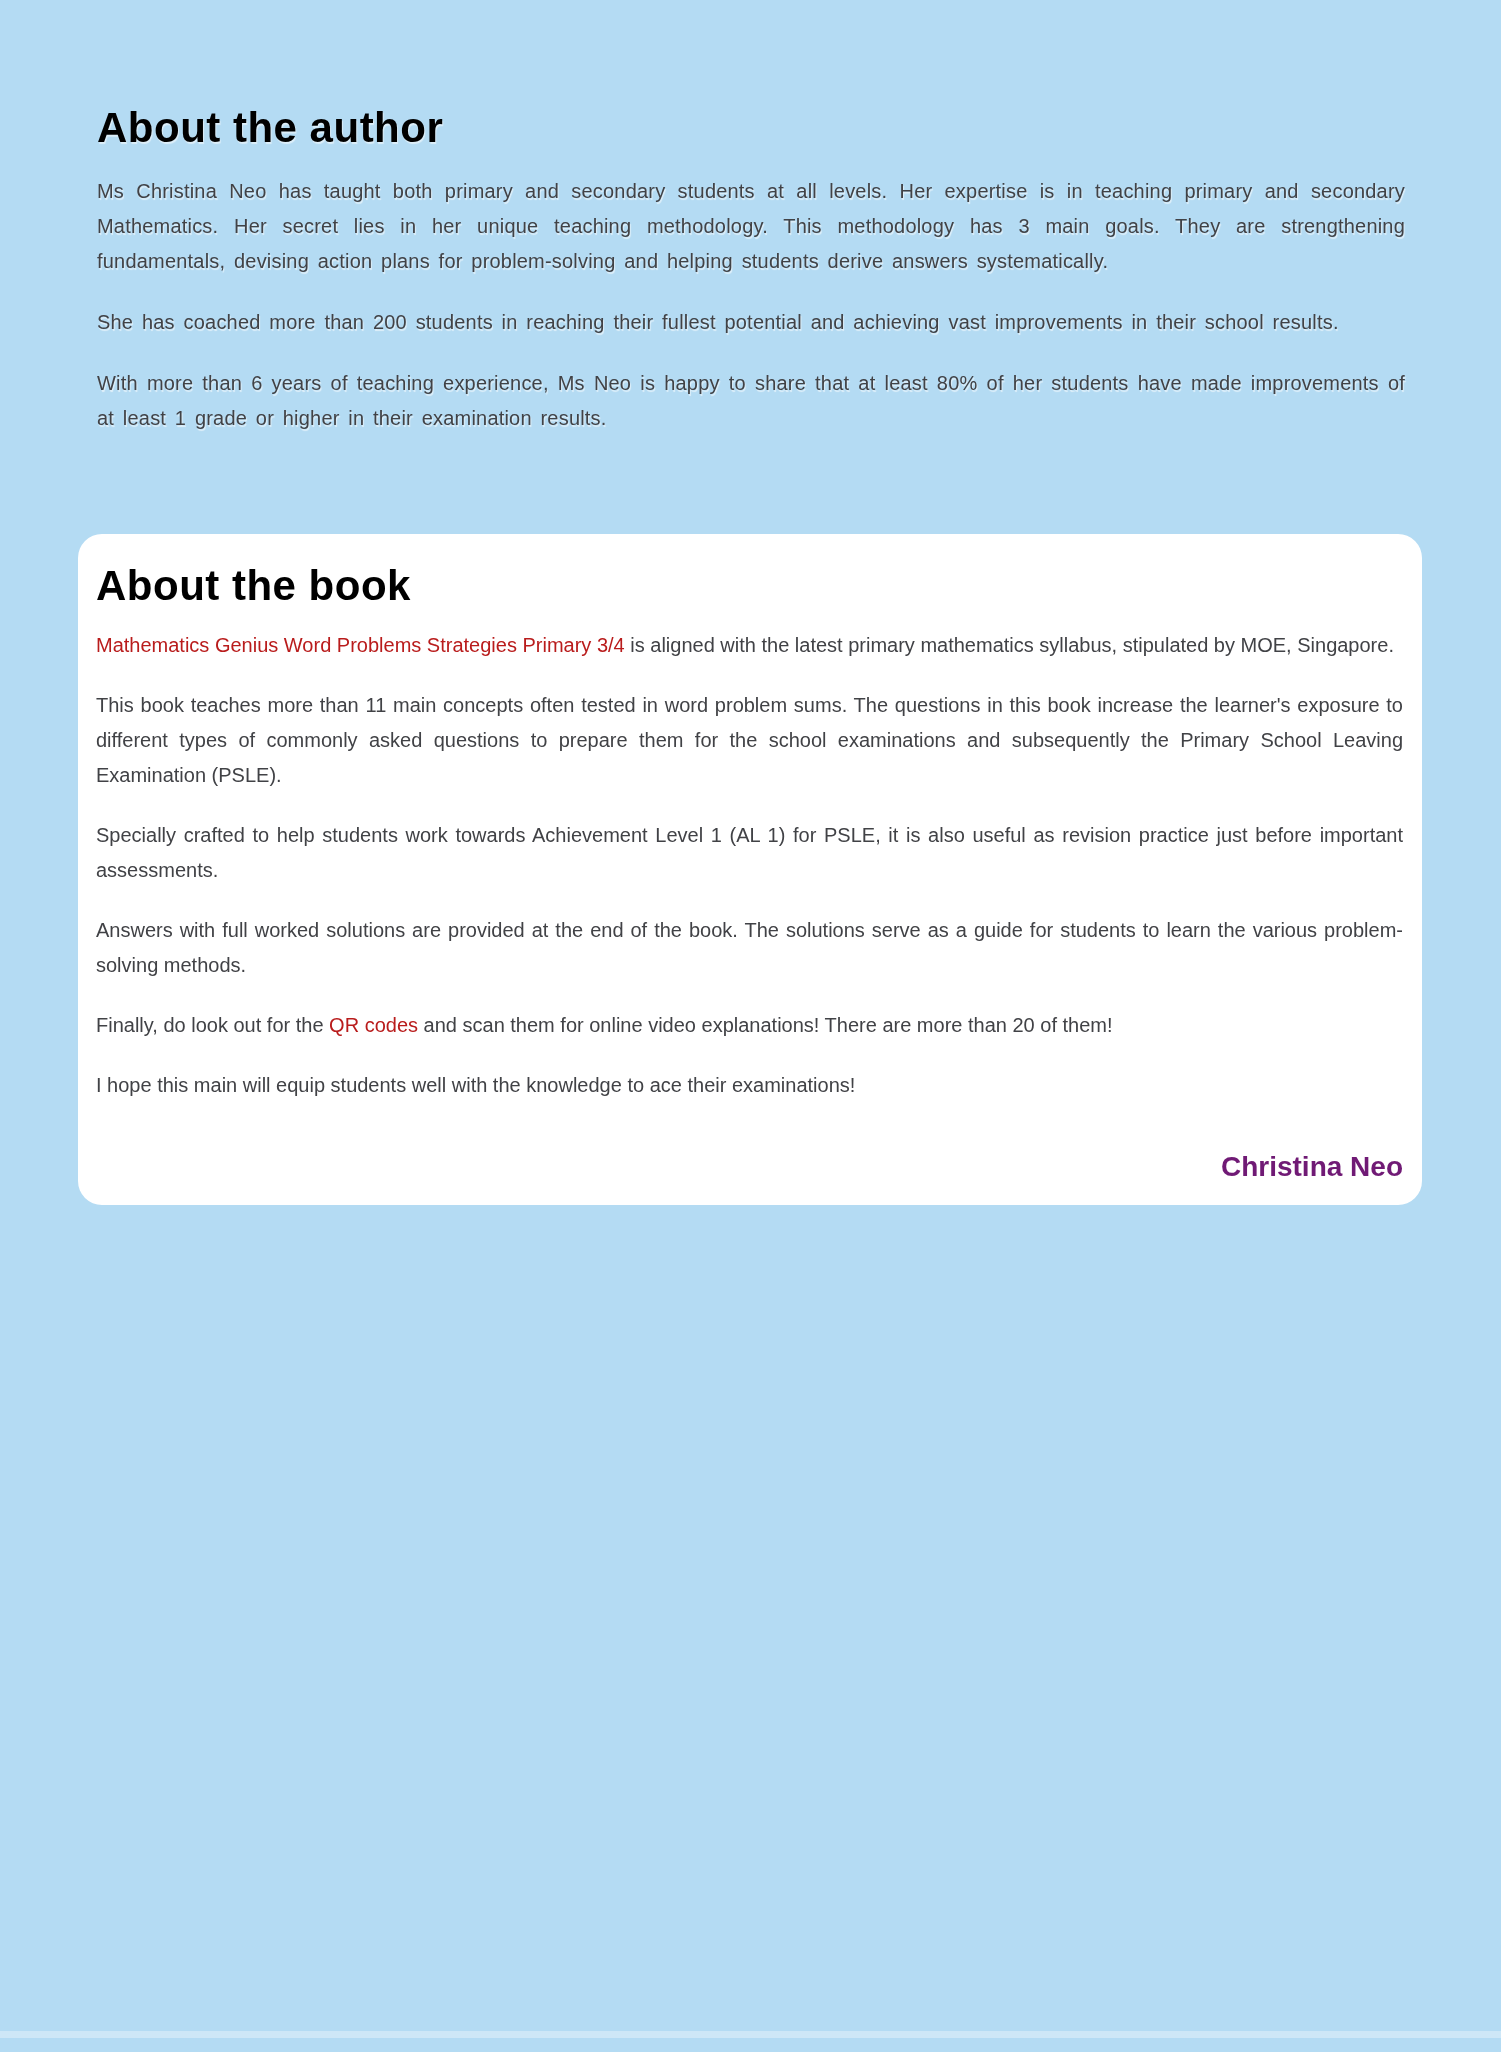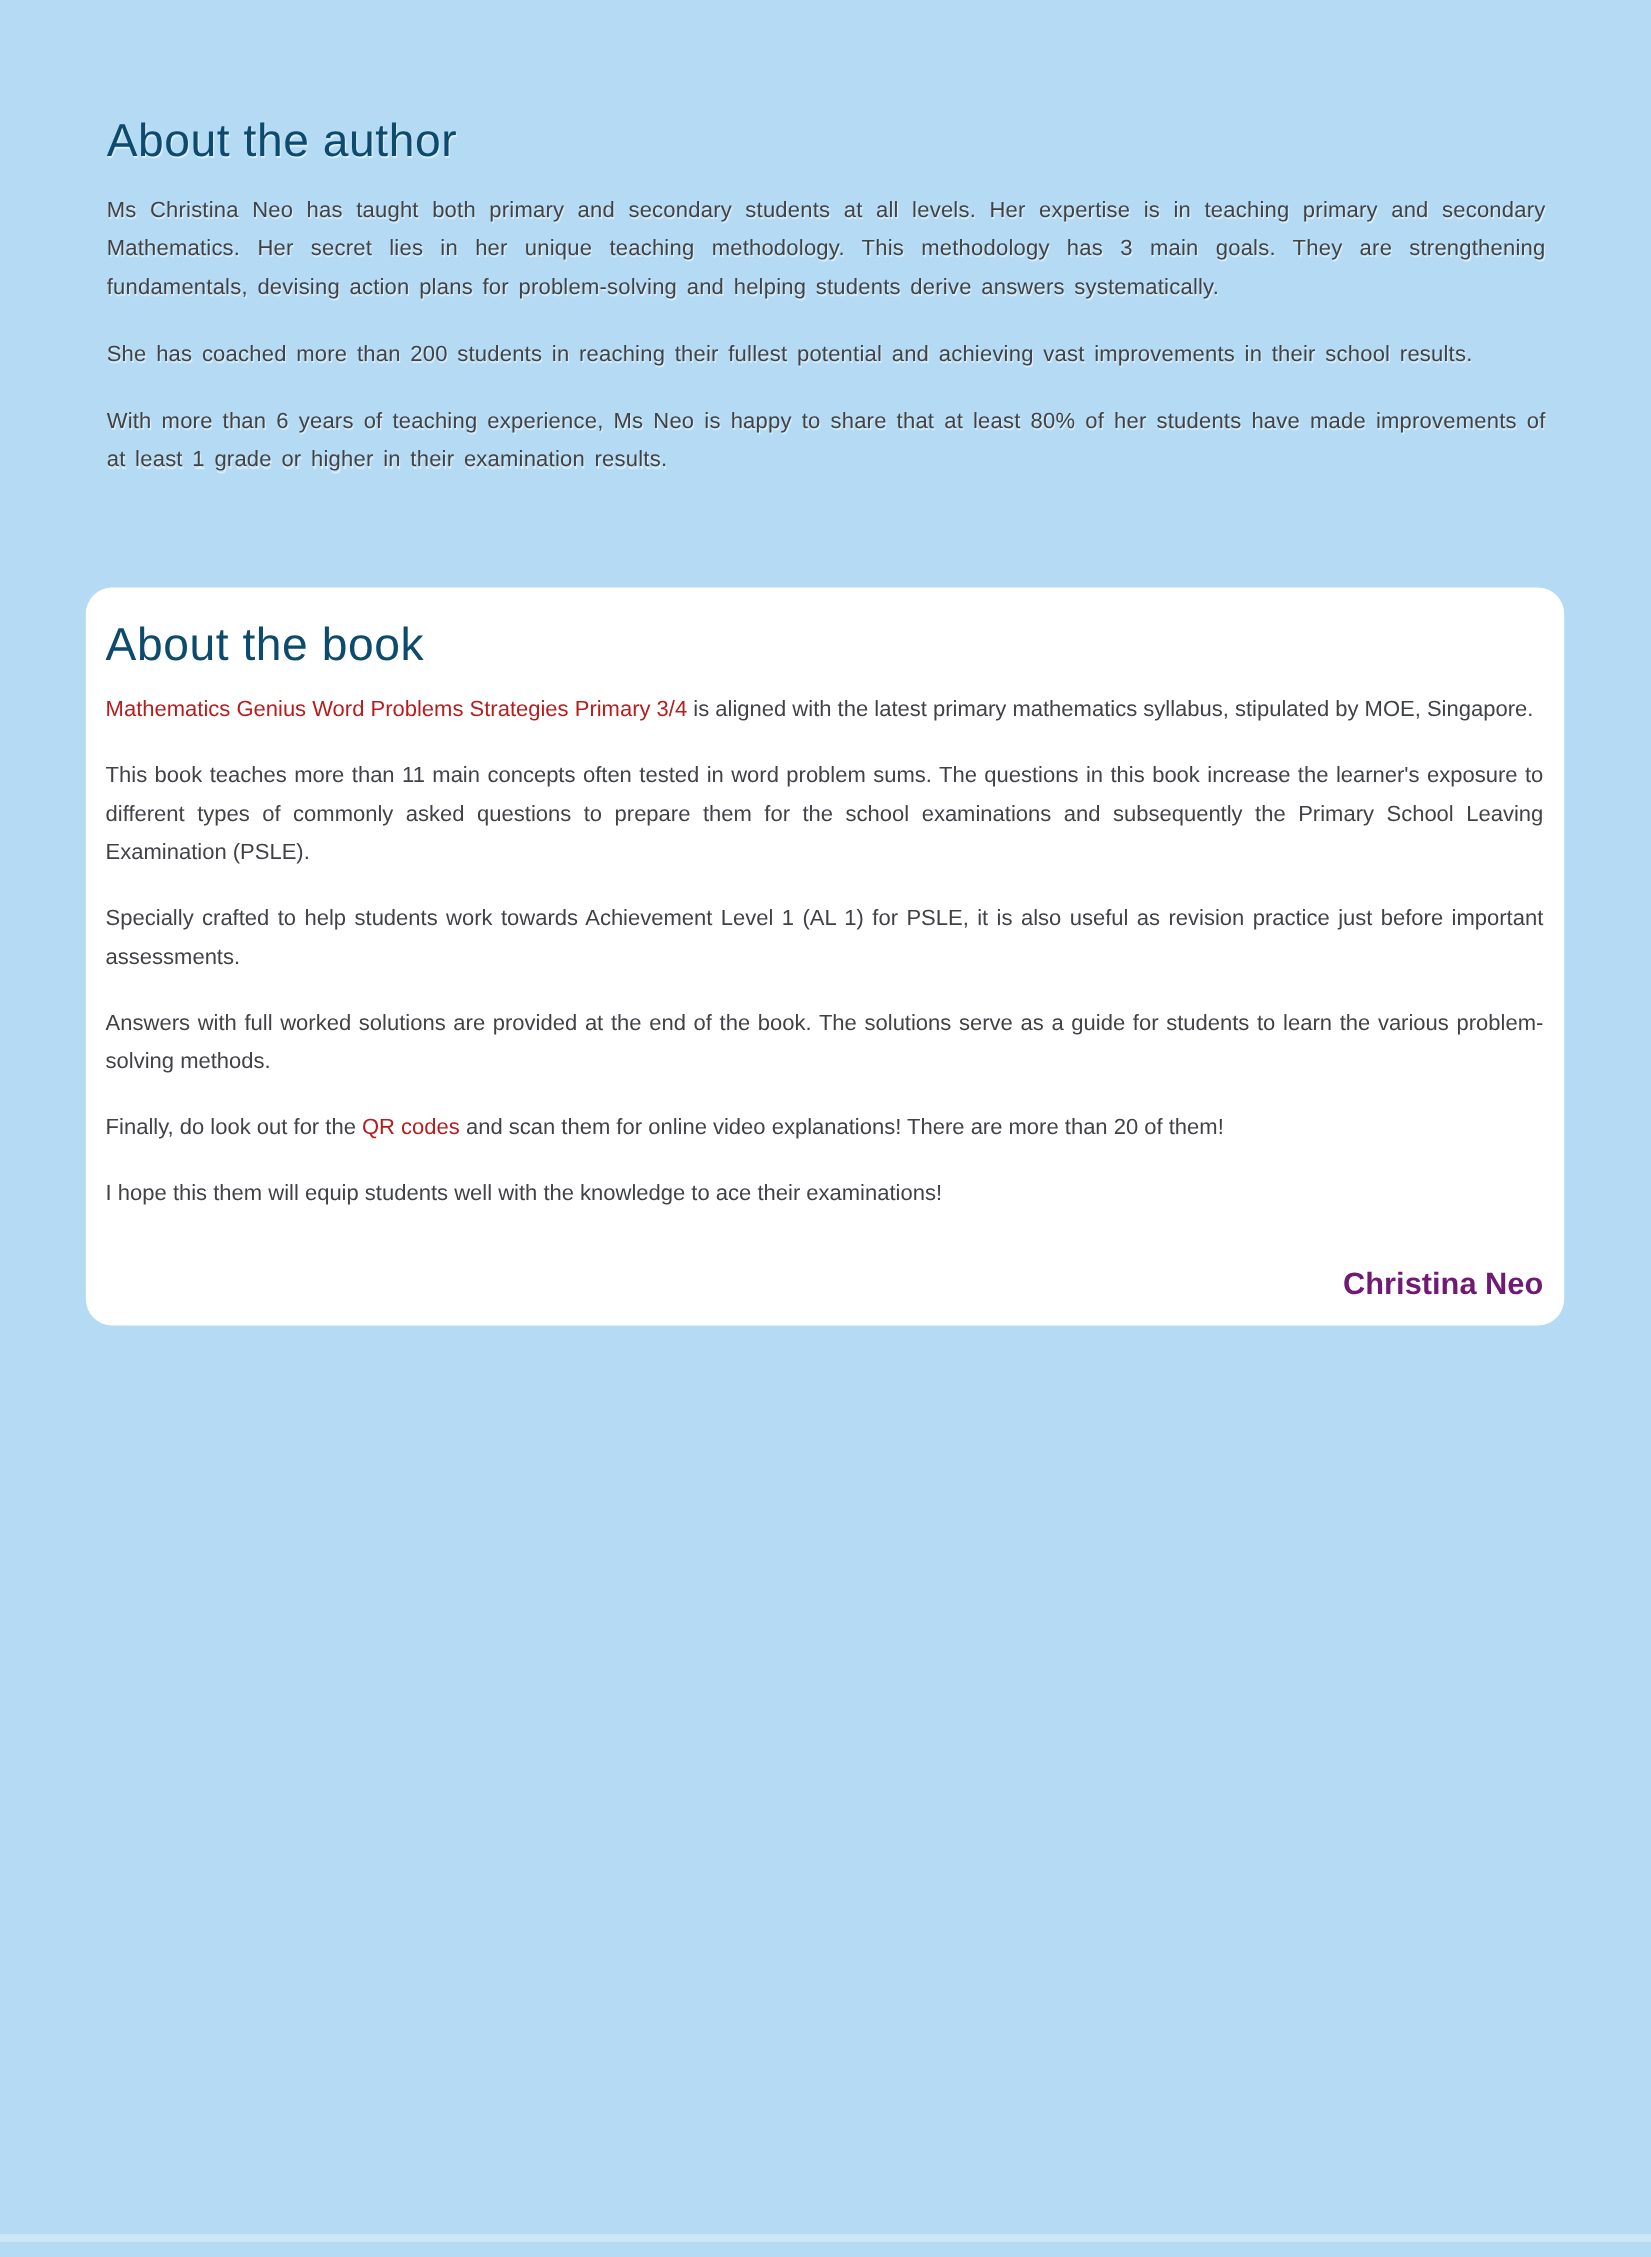--- a/index.html
+++ b/index.html
@@ -12,22 +12,22 @@
     width: 1501px;
     height: 2052px;
     background: #b4dbf3;
     overflow: hidden;
   }
   .author-section {
     padding: 104px 96px 0 97px;
   }
   .section-title {
     font-size: 42px;
-    font-weight: 400;
-    color: #0c4a6e;
+    font-weight: 700;
+    color: #000000;
     letter-spacing: 0.5px;
     margin: 0 0 22px 0;
   }
   .author-section .section-title {
     text-shadow: 1px 2px 1px rgba(255,255,255,0.55);
   }
   .body-para {
     font-size: 20px;
     line-height: 35px;
     color: #414246;
@@ -92,20 +92,20 @@
     <p class="body-para"><strong class="inline-bold">Mathematics Genius Word Problems Strategies Primary 3/4</strong><span> is aligned with the latest primary mathematics syllabus, stipulated by MOE, Singapore.</span></p>
 
     <p class="body-para">This book teaches more than 11 main concepts often tested in word problem sums. The questions in this book increase the learner's exposure to different types of commonly asked questions to prepare them for the school examinations and subsequently the Primary School Leaving Examination (PSLE).</p>
 
     <p class="body-para">Specially crafted to help students work towards Achievement Level 1 (AL 1) for PSLE, it is also useful as revision practice just before important assessments.</p>
 
     <p class="body-para">Answers with full worked solutions are provided at the end of the book. The solutions serve as a guide for students to learn the various problem-solving methods.</p>
 
     <p class="body-para"><span>Finally, do look out for the </span><strong class="inline-bold">QR codes</strong><span> and scan them for online video explanations! There are more than 20 of them!</span></p>
 
-    <p class="body-para">I hope this them will equip students well with the knowledge to ace their examinations!</p>
+    <p class="body-para">I hope this main will equip students well with the knowledge to ace their examinations!</p>
 
     <p class="signature">Christina Neo</p>
   </section>
 
   <div class="bottom-edge"></div>
 
 </div>
 
 </body></html>

